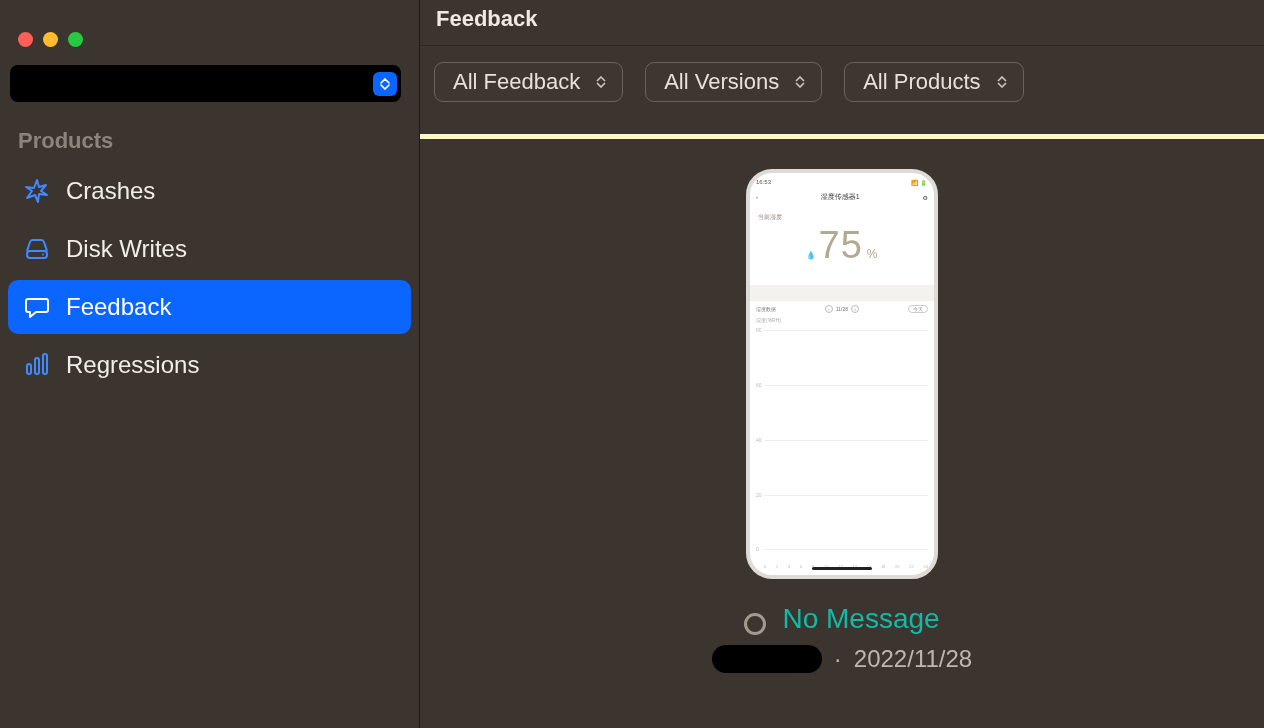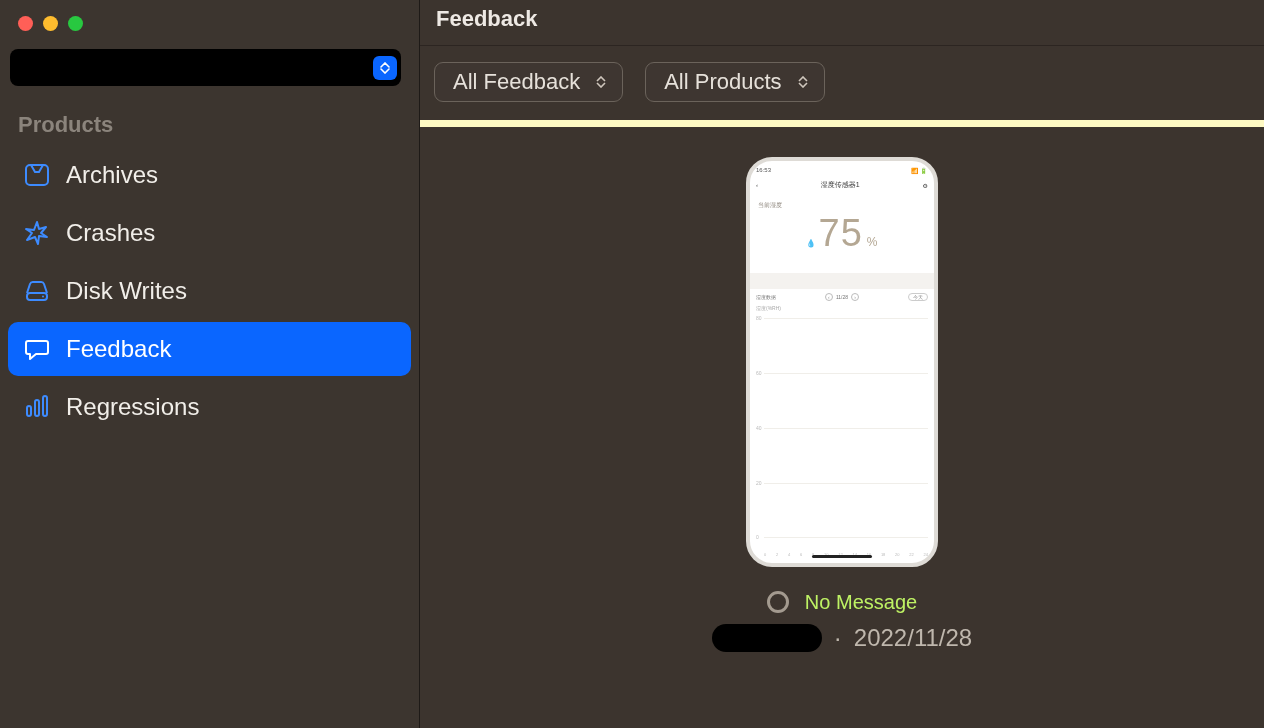--- a/index.html
+++ b/index.html
@@ -10,21 +10,21 @@
     color: #e9e6e3;
     display: flex;
   }
 
   
   .sidebar {
     width: 420px;
     height: 100%;
     background: #3c352f;
     border-right: 1px solid #1e1a17;
-    padding: 10px 8px 0 8px;
+    padding: 26px 8px 0 8px;
     display: flex;
     flex-direction: column;
   }
   .traffic-lights {
     display: flex; gap: 10px; padding: 6px 8px 14px 10px;
   }
   .tl { width: 15px; height: 15px; border-radius: 50%; }
   .tl-close  { background: #ff5f57; }
   .tl-min    { background: #febc2e; }
   .tl-max    { background: #28c840; }
@@ -90,22 +90,22 @@
   .titlebar {
     height: 46px;
     padding: 6px 0 0 16px;
     border-bottom: 1px solid #2c2521;
   }
   .titlebar h1 { font-size: 22px; font-weight: 700; color: #eee9e4; }
 
   .filterbar {
     display: flex;
     gap: 22px;
-    padding: 16px 14px 18px 14px;
-    border-bottom: 7px solid #fef9c3;
+    padding: 16px 14px 32px 14px;
+    border-bottom: 5px solid #fef9c3;
   }
   .pill {
     height: 40px;
     padding: 0 16px 0 18px;
     border: 1px solid #6b635b;
     border-radius: 9px;
     background: #3e3631;
     color: #e6e1da;
     font-size: 22px;
     display: flex;
@@ -182,22 +182,22 @@
   .xaxis {
     position:absolute; left:8px; right:0; bottom:0;
     display:flex; justify-content:space-between; font-size:4px; color:#bbb;
   }
   .phone .homebar { width:60px; height:3px; background:#222; border-radius:3px;
     position:absolute; bottom:5px; left:50%; transform:translateX(-50%); }
 
   
   .fb-title {
     margin-top: 24px;
-    display:flex; align-items:flex-start; gap:16px;
-    font-size: 20px; color:#bef264;
+    display:flex; align-items:flex-end; gap:16px;
+    font-size: 28px; color:#14b8a6;
   }
   .fb-title .circle {
     width:22px; height:22px; border:3px solid #a39a8f; border-radius:50%;
   }
   .fb-meta {
     margin-top: 10px;
     display:flex; align-items:center; gap:12px;
     font-size: 24px; color:#bfb7ad;
   }
   .fb-meta .redact {
@@ -222,29 +222,20 @@
           <path d="M1 5 L5 1 L9 5" stroke="#fff" stroke-width="1.6" fill="none" stroke-linecap="round"></path>
         </svg>
       <svg viewBox="0 0 10 6">
           <path d="M1 1 L5 5 L9 1" stroke="#fff" stroke-width="1.6" fill="none" stroke-linecap="round"></path>
         </svg>
     </span>
   </div>
 
   <div class="section-title">Products</div>
 
-  <div class="nav-item">
-    <span class="ico">
-      <svg viewBox="0 0 26 26">
-          <rect x="2" y="3" width="22" height="20" rx="4" fill="none" stroke="#3d8bff" stroke-width="2"></rect>
-          <path d="M7 3 L11 10 H15 L19 3" fill="none" stroke="#3d8bff" stroke-width="2"></path>
-        </svg>
-    </span>
-    <span>Archives</span>
-  </div>
 
 
   <div class="nav-item">
     <span class="ico">
       <svg viewBox="0 0 26 26">
           <path d="M13 2 L15 9 L22 7 L17 13 L23 17 L15 16 L14 24 L11 17 L3 20 L8 13 L2 9 L10 10 Z" fill="none" stroke="#3d8bff" stroke-width="2" stroke-linejoin="round"></path>
         </svg>
     </span>
     <span>Crashes</span>
   </div>
@@ -285,20 +276,31 @@
 </aside>
 
 <main class="main">
   <div class="titlebar">
     <h1>Feedback</h1>
   </div>
 
   <div class="filterbar">
     <div class="pill">
       <span>All Feedback</span>
+      <span class="chev">
+        <svg viewBox="0 0 10 6">
+            <path d="M1 5 L5 1 L9 5" stroke="#cfc7bd" stroke-width="1.6" fill="none"></path>
+          </svg>
+        <svg viewBox="0 0 10 6">
+            <path d="M1 1 L5 5 L9 1" stroke="#cfc7bd" stroke-width="1.6" fill="none"></path>
+          </svg>
+      </span>
+    </div>
+    <div class="pill">
+      <span>All Versions</span>
       <span class="chev">
         <svg viewBox="0 0 10 6">
             <path d="M1 5 L5 1 L9 5" stroke="#cfc7bd" stroke-width="1.6" fill="none"></path>
           </svg>
         <svg viewBox="0 0 10 6">
             <path d="M1 1 L5 5 L9 1" stroke="#cfc7bd" stroke-width="1.6" fill="none"></path>
           </svg>
       </span>
     </div>
     <div class="pill">

